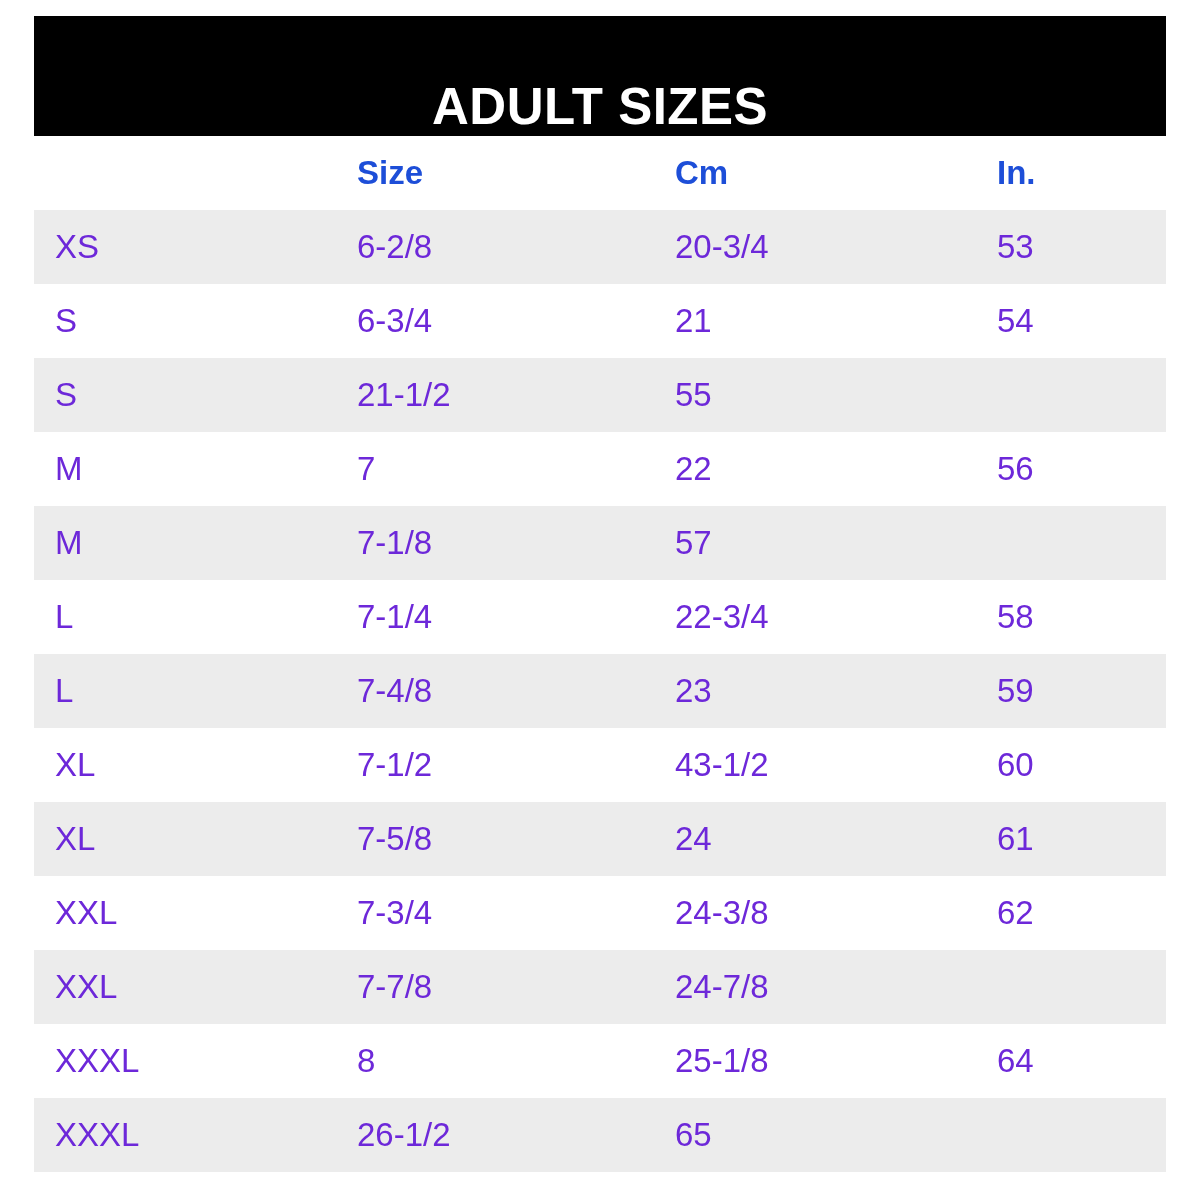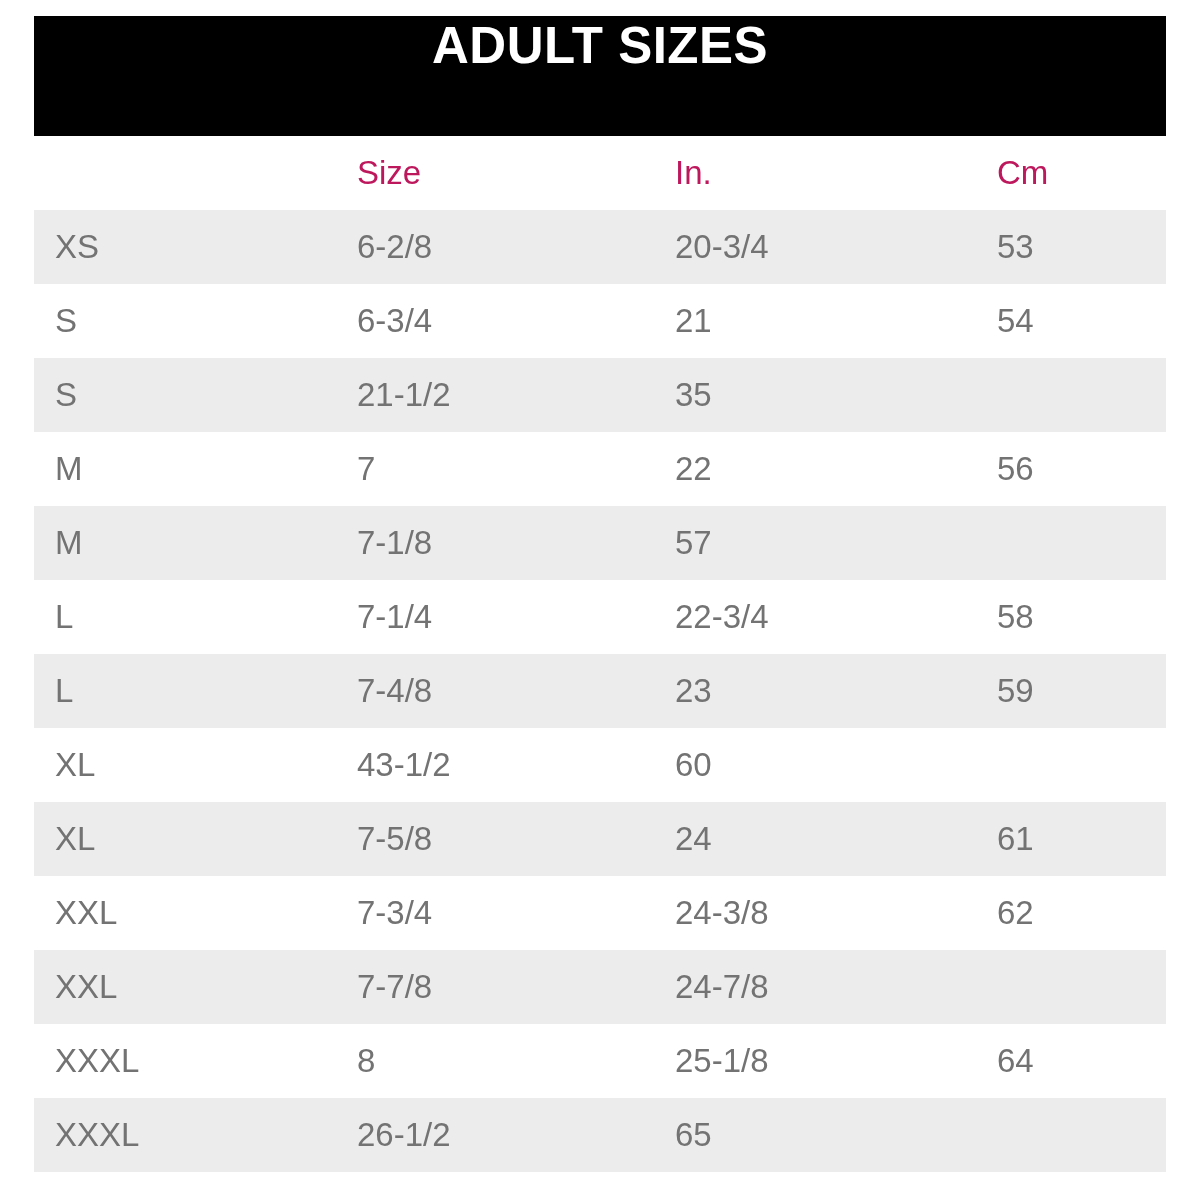--- a/index.html
+++ b/index.html
@@ -18,85 +18,85 @@
   .container {
     position: absolute;
     left: 34px;
     right: 34px;
     top: 16px;
   }
   .title-bar {
     height: 120px;
     background: #000000;
     display: flex;
-    align-items: flex-start;
+    align-items: flex-end;
     justify-content: center;
   }
   .title-bar .title {
     color: #ffffff;
     font-size: 51px;
     font-weight: 700;
     letter-spacing: 0.5px;
     white-space: nowrap;
   }
   .grid-row {
     display: grid;
     grid-template-columns: 302px 318px 322px 1fr;
     align-items: center;
     height: 74px;
   }
   .grid-row .cell {
     padding-left: 21px;
     font-size: 33px;
-    color: #737373;
+    color: #6d28d9;
     white-space: nowrap;
     overflow: hidden;
   }
   .col-headers .cell {
-    font-weight: 400;
-    color: #be185d;
+    font-weight: 700;
+    color: #1d4ed8;
   }
   .row.alt {
     background: #ececec;
   }
 </style>
 </head>
 <body>
 
 <div class="page">
   <div class="container">
 
     <div class="title-bar">
       <div class="title">ADULT SIZES</div>
     </div>
 
     <div class="grid-row col-headers">
       <div class="cell"></div>
       <div class="cell">Size</div>
+      <div class="cell">Cm</div>
       <div class="cell">In.</div>
-      <div class="cell">Cm</div>
     </div>
 
     <div>
         <div class="grid-row row alt">
           <div class="cell">XS</div>
           <div class="cell">6-2/8</div>
           <div class="cell">20-3/4</div>
           <div class="cell">53</div>
         </div>
         <div class="grid-row row">
           <div class="cell">S</div>
           <div class="cell">6-3/4</div>
           <div class="cell">21</div>
           <div class="cell">54</div>
         </div>
         <div class="grid-row row alt">
           <div class="cell">S</div>
           <div class="cell">21-1/2</div>
-          <div class="cell">35</div>
+          <div class="cell">55</div>
         </div>
         <div class="grid-row row">
           <div class="cell">M</div>
           <div class="cell">7</div>
           <div class="cell">22</div>
           <div class="cell">56</div>
         </div>
         <div class="grid-row row alt">
           <div class="cell">M</div>
           <div class="cell">7-1/8</div>
@@ -109,20 +109,21 @@
           <div class="cell">58</div>
         </div>
         <div class="grid-row row alt">
           <div class="cell">L</div>
           <div class="cell">7-4/8</div>
           <div class="cell">23</div>
           <div class="cell">59</div>
         </div>
         <div class="grid-row row">
           <div class="cell">XL</div>
+          <div class="cell">7-1/2</div>
           <div class="cell">43-1/2</div>
           <div class="cell">60</div>
         </div>
         <div class="grid-row row alt">
           <div class="cell">XL</div>
           <div class="cell">7-5/8</div>
           <div class="cell">24</div>
           <div class="cell">61</div>
         </div>
         <div class="grid-row row">

